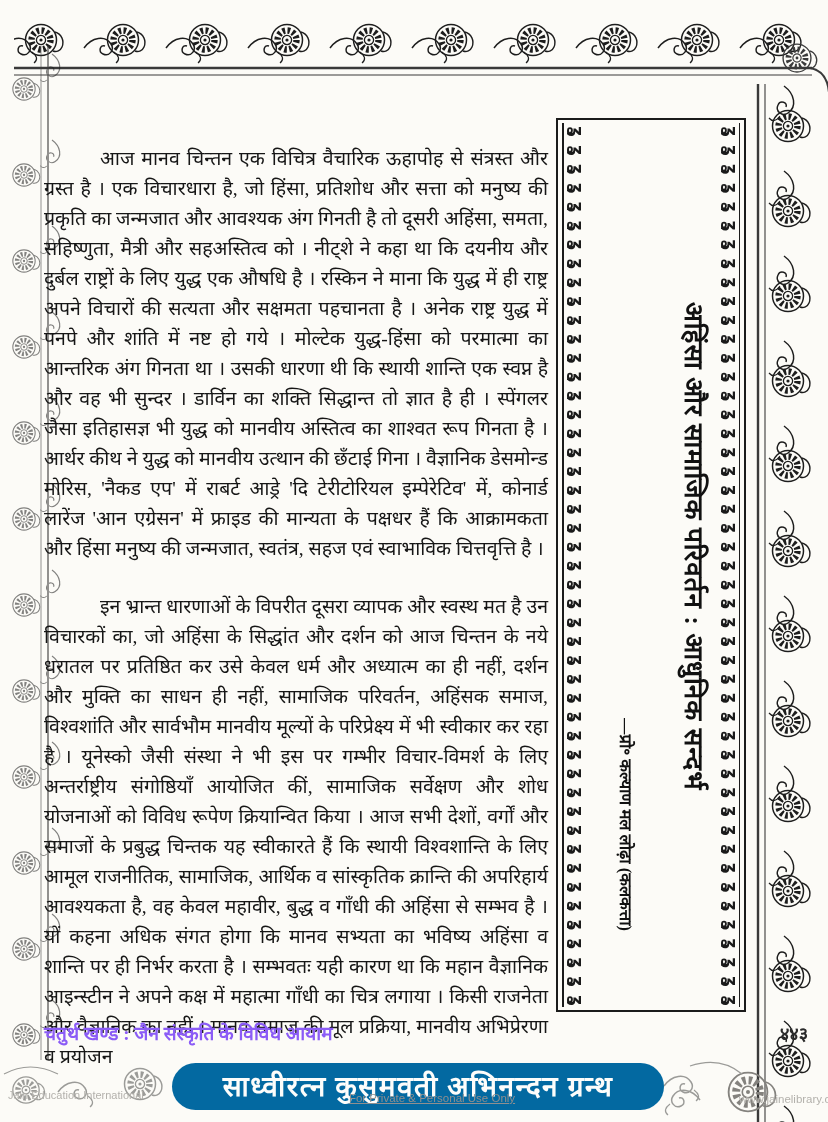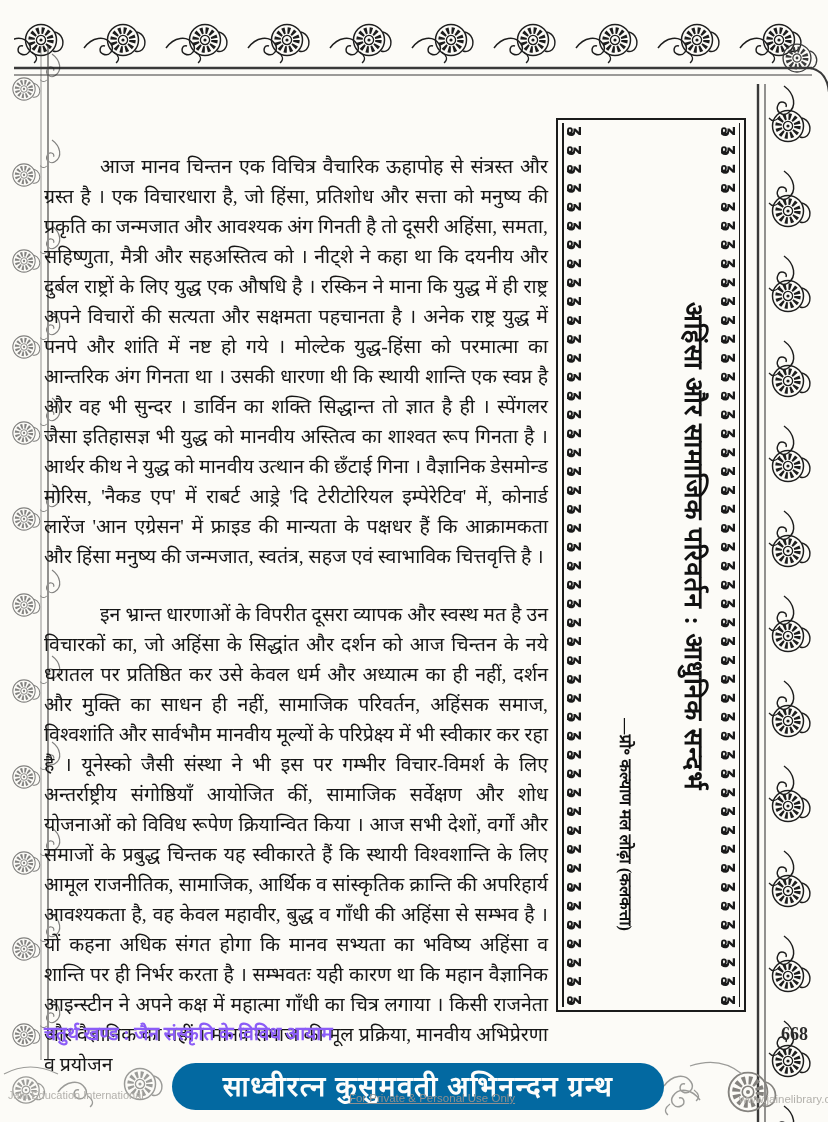--- a/index.html
+++ b/index.html
@@ -7,21 +7,21 @@
     position:relative; width:828px; height:1122px; overflow:hidden;
     background:#fcfbf7; color:#1d1d1d;
     font-family:"Liberation Serif","DejaVu Serif",serif;
   }
   svg{display:block;}
   .border-strip{position:absolute; color:#3a3a3a;}
   .body-text{
     position:absolute; left:44px; top:140px; width:504px;
     font-size:19.5px; line-height:30px; text-align:justify; color:#161616;
   }
-  .body-text p{margin:12px 0 28px 0; text-indent:56px;}
+  .body-text p{margin:4px 0 28px 0; text-indent:56px;}
   
   .title-box{
     position:absolute; left:556px; top:118px; width:190px; height:894px;
     border:2px solid #1b1b1b; box-sizing:border-box; overflow:hidden;
     background:#fcfbf7; z-index:3;
   }
   .inner-line{position:absolute; top:3px; bottom:3px; background:#1b1b1b;}
   .inner-line.l{left:4px; width:2px;}
   .inner-line.r{right:4px; width:1px;}
   .vtext{
@@ -128,21 +128,21 @@
     <div class="inner-line l"></div>
     <div class="inner-line r"></div>
     <div class="vtext chain left-col">ʓʓʓʓʓʓʓʓʓʓʓʓʓʓʓʓʓʓʓʓʓʓʓʓʓʓʓʓʓʓʓʓʓʓʓʓʓʓʓʓʓʓʓʓʓʓʓʓ</div>
     <div class="vtext chain right-col">ʓʓʓʓʓʓʓʓʓʓʓʓʓʓʓʓʓʓʓʓʓʓʓʓʓʓʓʓʓʓʓʓʓʓʓʓʓʓʓʓʓʓʓʓʓʓʓʓ</div>
     <div class="vtext vtitle">अहिंसा और सामाजिक परिवर्तन : आधुनिक सन्दर्भ</div>
     <div class="vtext vauthor">—प्रो॰ कल्याण मल लोढ़ा (कलकत्ता)</div>
   </div>
 
   <div class="footer">
     <span class="section">चतुर्थ खण्ड : जैन संस्कृति के विविध आयाम</span>
-    <span class="pageno">668</span>
+    <span class="pageno">४४३</span>
   </div>
 
   <svg class="border-strip" style="left:0;top:1052px;color:#9b9b98;" width="828" height="70">
     <g transform="translate(26,38) scale(0.85)">
         <use href="#rosette"></use>
       </g>
     <g transform="translate(140,32)">
         <use href="#rosette"></use>
       </g>
     <g transform="translate(58,40)">

